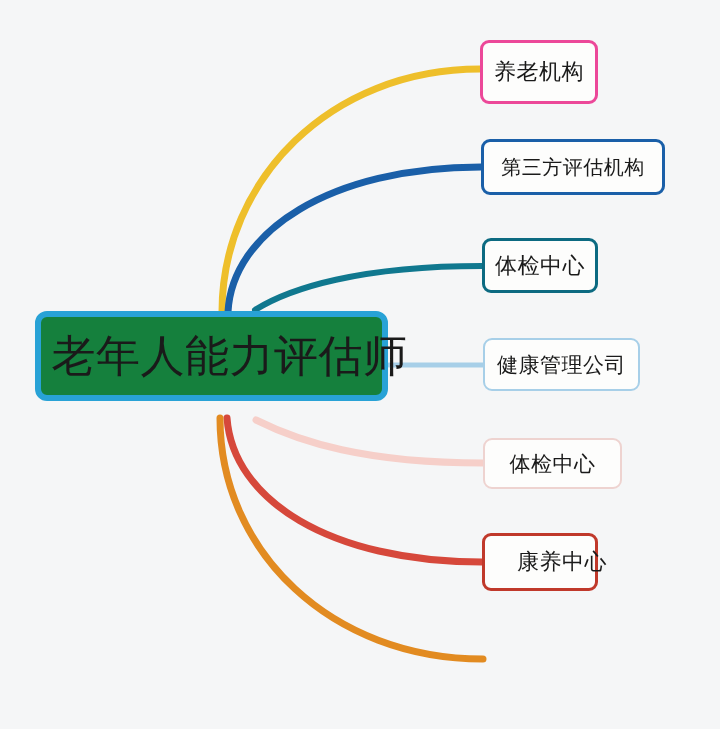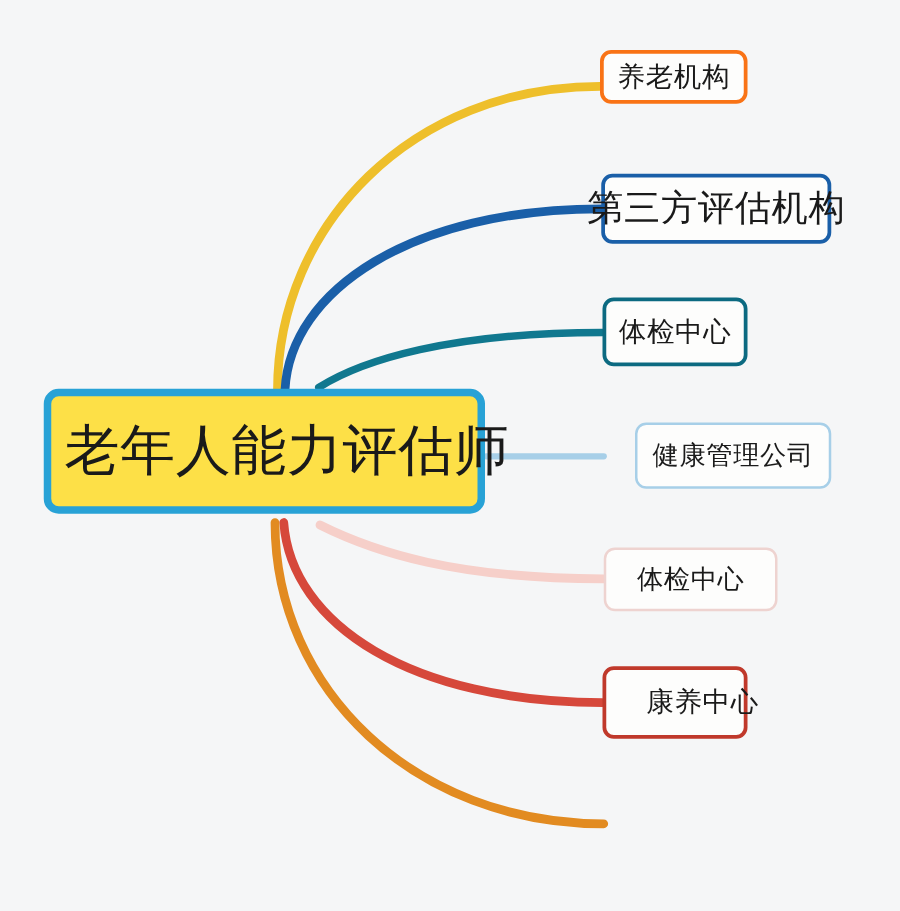--- a/index.html
+++ b/index.html
@@ -41,58 +41,58 @@
   }
   .node-label {
     display: block;
     line-height: 1;
   }
   
   #node-root {
     left: 35px;
     top: 311px;
     width: 353px;
-    height: 100px;
+    height: 90px;
     border: 6px solid #28a2d6;
     border-radius: 12px;
     font-size: 44px;
-    background: #fde047;
+    background: #15803d;
     z-index: 3;
     padding-left: 36px;
   }
   
   #node-0 {
     left: 480px;
     top: 40px;
     width: 118px;
-    height: 43px;
-    border: 3px solid #f97316;
+    height: 64px;
+    border: 3px solid #ec4899;
     border-radius: 9px;
     font-size: 22px;
   }
   #node-1 {
     left: 481px;
     top: 139px;
     width: 184px;
     height: 56px;
     border: 3px solid #1a5fa8;
     border-radius: 9px;
-    font-size: 29px;
+    font-size: 20px;
   }
   #node-2 {
     left: 482px;
     top: 238px;
     width: 116px;
     height: 55px;
     border: 3px solid #0c6a81;
     border-radius: 9px;
     font-size: 22px;
   }
   #node-3 {
-    left: 508px;
+    left: 483px;
     top: 338px;
     width: 157px;
     height: 53px;
     border: 2px solid #a7cfe8;
     border-radius: 9px;
     font-size: 21px;
   }
   #node-4 {
     left: 483px;
     top: 438px;

